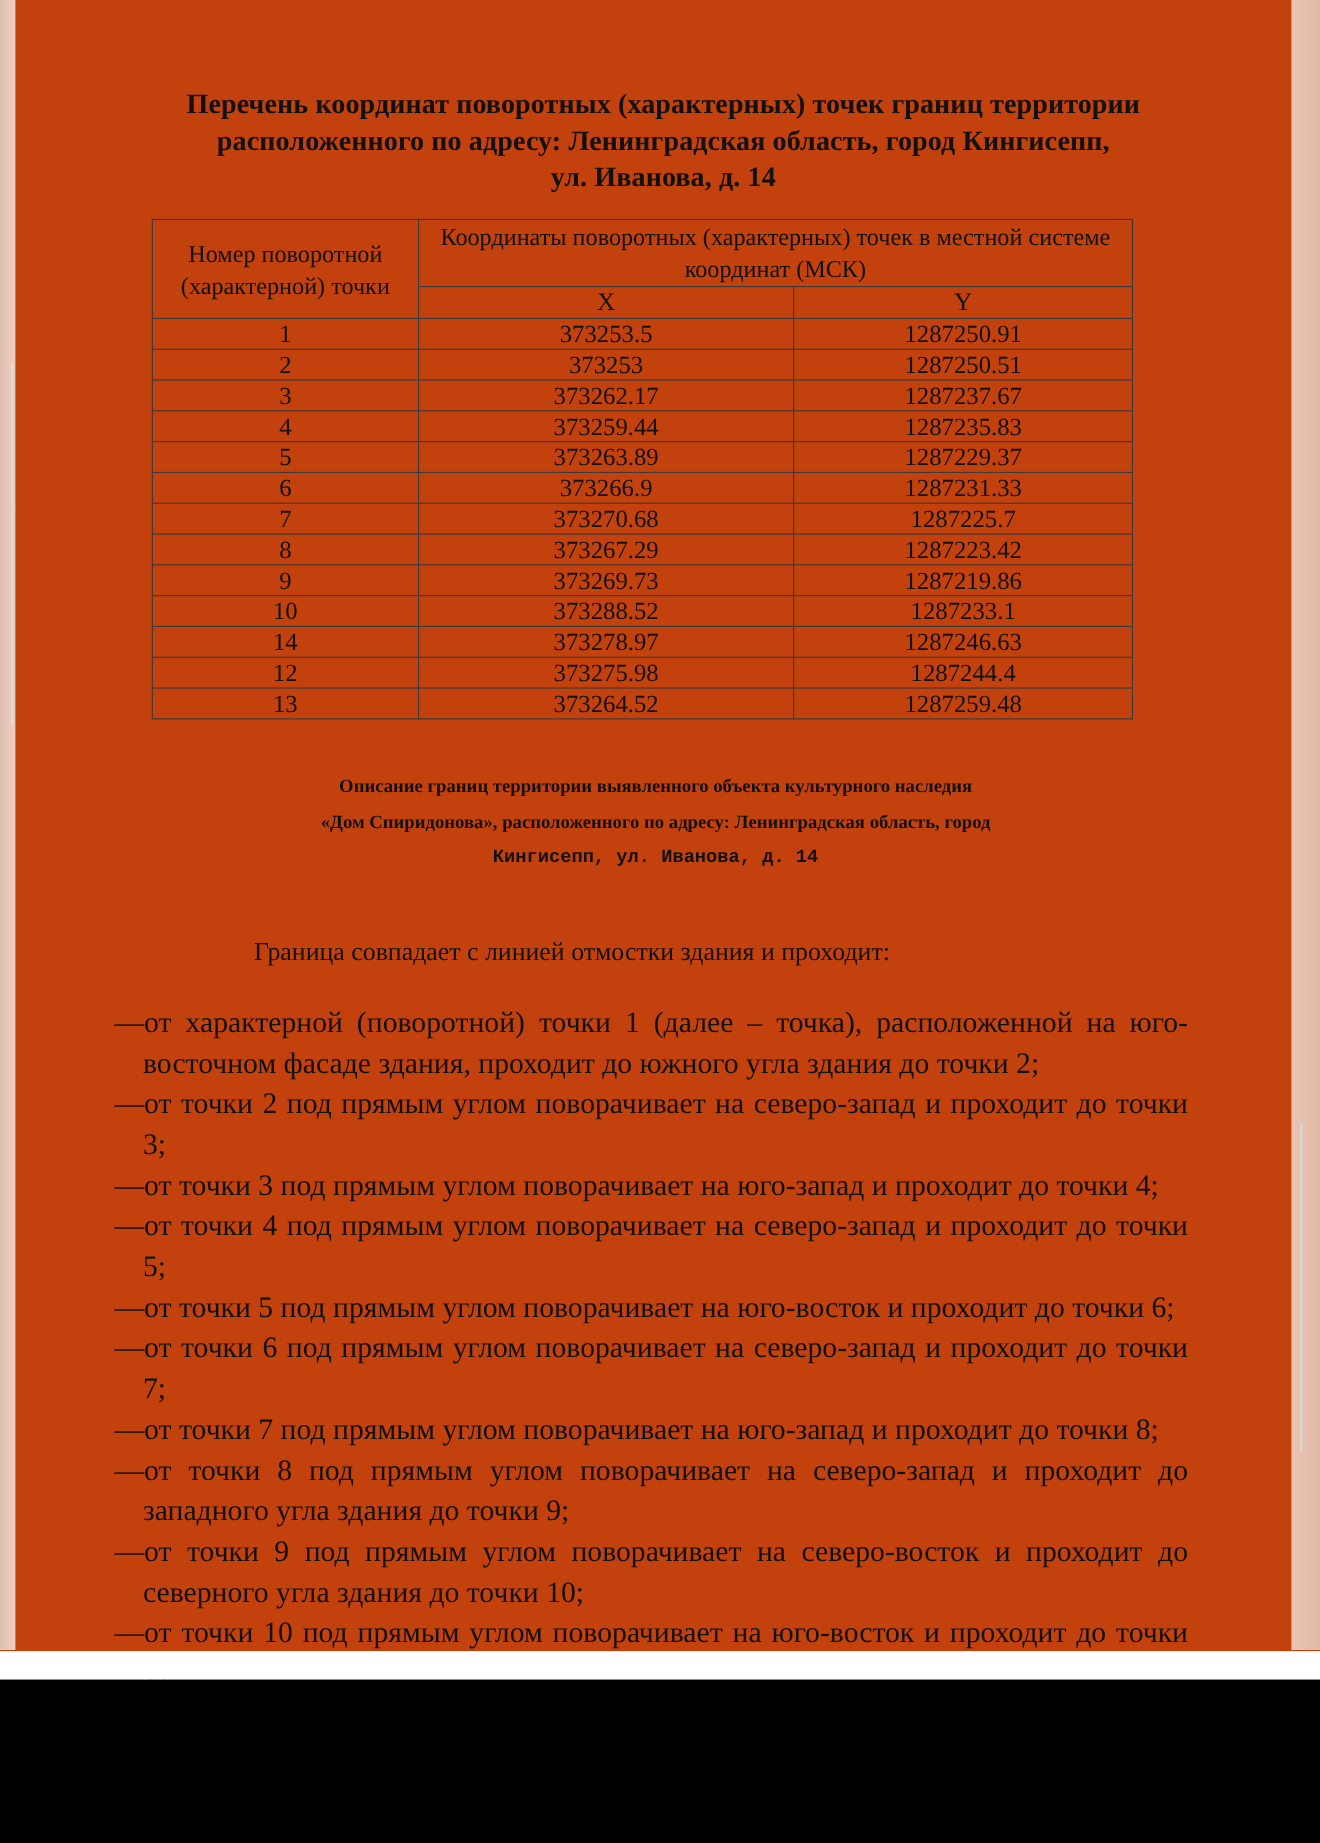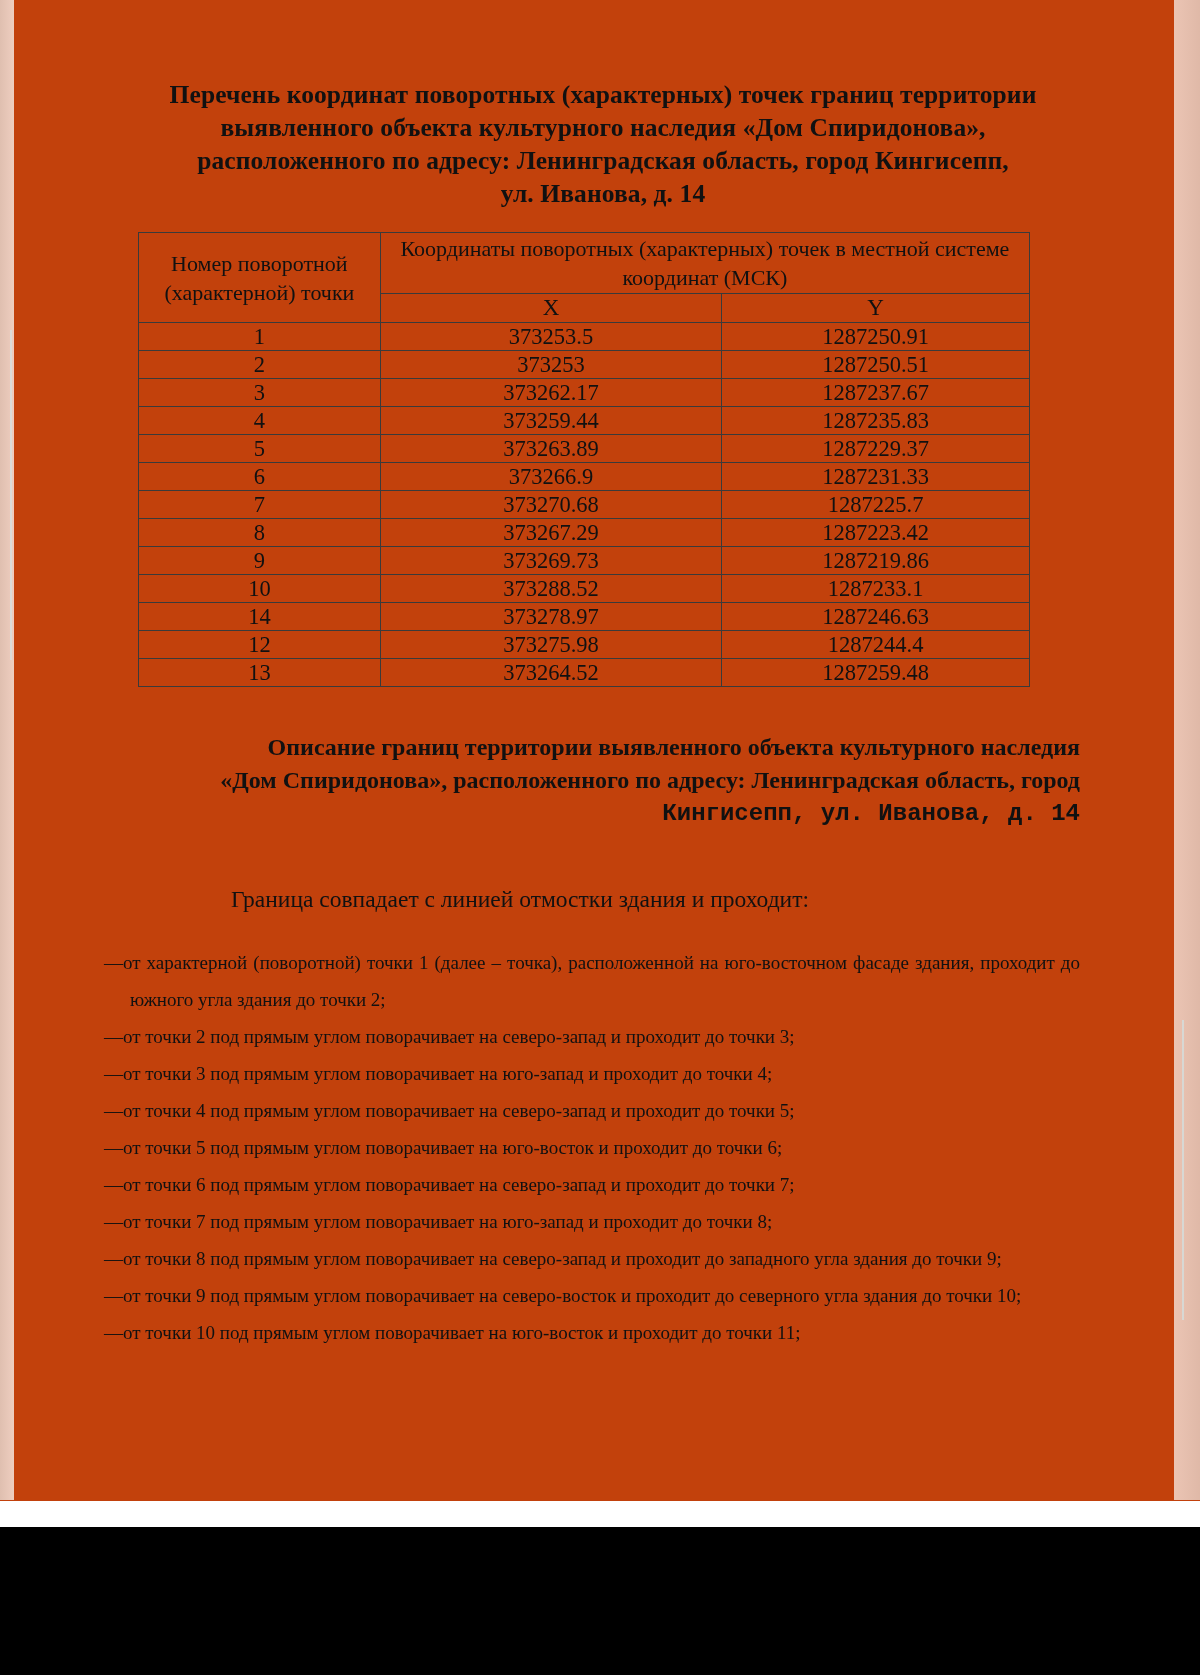--- a/index.html
+++ b/index.html
@@ -87,24 +87,24 @@
     padding: 78px 132px 0 138px;
     font-size: 25.5px;
     font-weight: bold;
     line-height: 33px;
     text-align: center;
     letter-spacing: .1px;
   }
   .section-heading {
     margin: 0;
     padding: 0 120px 0 112px;
-    font-size: 24px;
+    font-size: 17px;
     font-weight: bold;
     line-height: 33px;
-    text-align: right;
+    text-align: center;
   }
   .heading-block-2 {
     margin-top: 44px;
   }
 
   
   .table-wrap {
     margin: 22px 0 0 0;
     padding: 0 170px 0 138px;
   }
@@ -152,42 +152,41 @@
     padding: 38px 140px 0 215px;
     font-size: 23.5px;
     line-height: 30px;
   }
   .bullets {
     margin: 0;
     padding: 14px 120px 0 104px;
     list-style: none;
   }
   .bullets li {
-    font-size: 19px;
+    font-size: 27px;
     line-height: 37px;
     text-align: justify;
     text-indent: -26px;
     padding-left: 26px;
     margin-bottom: 0;
   }
 </style>
 </head>
 <body>
 
 <div class="page">
   <div class="scan-edge-left"></div>
   <div class="scan-edge-right"></div>
   <div class="scan-rule-left"></div>
   <div class="scan-rule-right"></div>
 
   <div class="content">
 
     <h1 class="doc-title">
       <span style="display: block;">Перечень координат поворотных (характерных) точек границ территории</span>
-      <span style="display: block;">выявленного объекта культурного наследия «Дом Спиридонова»,</span>
       <span style="display: block;">расположенного по адресу: Ленинградская область, город Кингисепп,</span>
       <span style="display: block;">ул. Иванова, д. 14</span>
     </h1>
 
     <div class="table-wrap">
       <table class="coords">
         <thead>
           <tr>
             <th class="th-number" rowspan="2">Номер поворотной (характерной) точки</th>
             <th class="th-coords" colspan="2">Координаты поворотных (характерных) точек в местной системе координат (МСК)</th>

